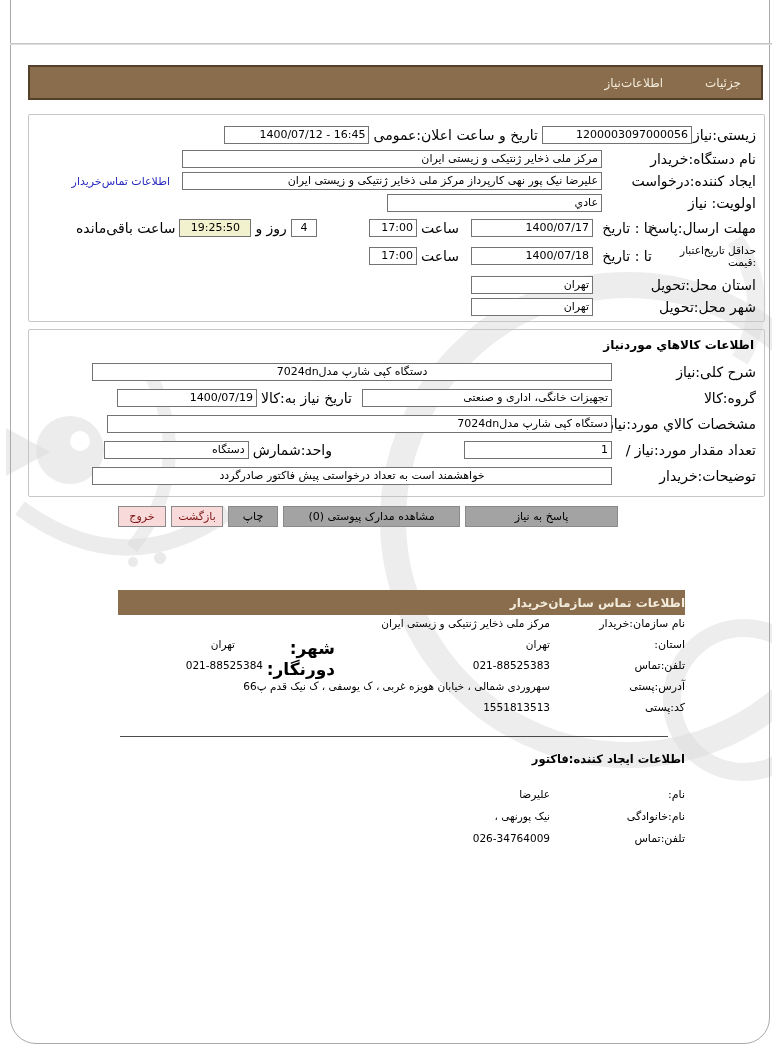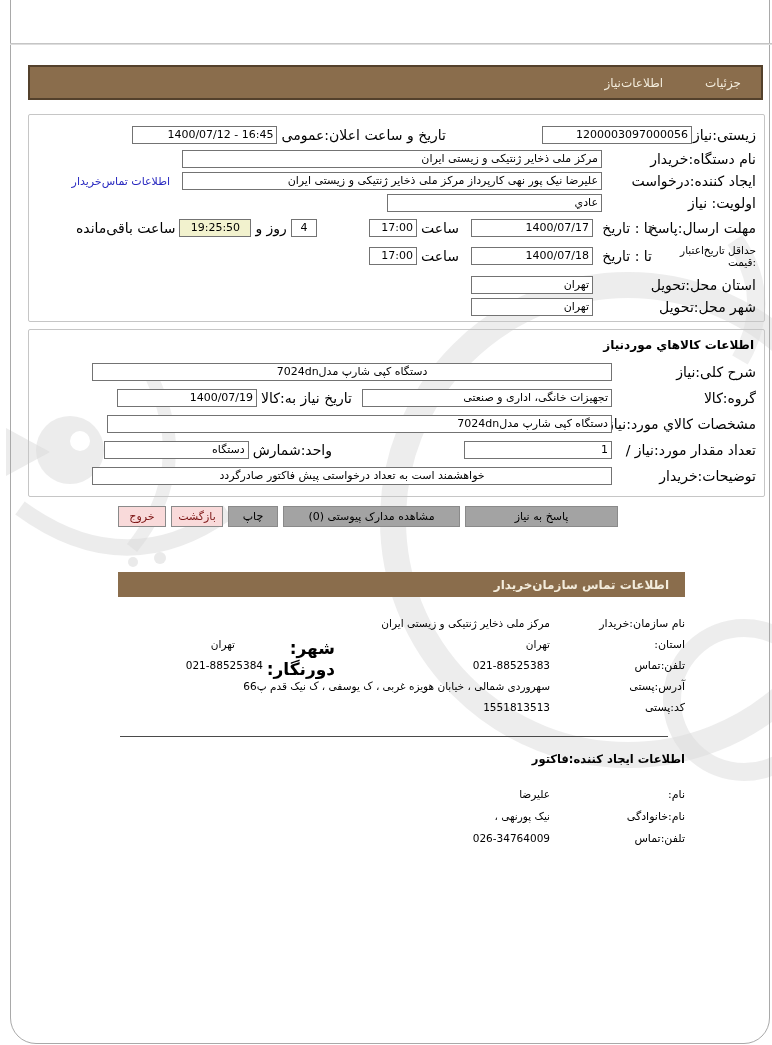--- a/index.html
+++ b/index.html
@@ -13,23 +13,23 @@
     border:1px solid #a9a9a9;border-radius:26px;z-index:0;background:transparent}
   .top-rule{position:absolute;left:10px;top:43px;width:762px;height:2px;
     background:linear-gradient(#b9b9b9,#e9e9e9);z-index:1}
   
   .watermark{position:absolute;left:0;top:0;z-index:0;pointer-events:none}
   
   .main-header{position:absolute;left:28px;top:65px;width:735px;height:35px;
     background:#8a6d4c;border:2px solid #54412c;box-sizing:border-box;
     display:flex;align-items:center;gap:42px;padding-right:20px;z-index:2}
   .tab{color:#f3ecdc;font-size:12px;white-space:nowrap;cursor:pointer}
-  .sub-header{position:absolute;left:118px;top:572px;width:567px;height:25px;
+  .sub-header{position:absolute;left:118px;top:590px;width:567px;height:25px;
     background:#8a6d4c;color:#f3ecdc;font-size:12px;font-weight:bold;
-    display:flex;align-items:center;padding-right:16px;box-sizing:border-box;z-index:2}
+    display:flex;align-items:center;padding-right:0;box-sizing:border-box;z-index:2}
   
   .panel{position:absolute;border:1px solid #c6c6c6;border-radius:2px;z-index:1;background:transparent}
   #panel-need{left:28px;top:114px;width:735px;height:206px}
   #panel-goods{left:28px;top:329px;width:735px;height:166px}
   .panel-title{position:absolute;right:10px;top:8px;font-size:12px;font-weight:bold;white-space:nowrap}
   
   .frow{position:absolute;right:8px;display:flex;align-items:center;gap:4px;height:20px}
   .lbl{font-size:14px;white-space:nowrap}
   .lbl2{display:flex;flex-direction:column;font-size:10.5px;line-height:12px;white-space:nowrap}
   .inp{height:18px;box-sizing:border-box;border:1px solid #737373;background:#fff;
@@ -79,21 +79,21 @@
 
 <div class="main-header">
   <span class="tab">جزئیات</span>
   <span class="tab">اطلاعات‌نیاز</span>
 </div>
 
 <div class="panel" id="panel-need">
 
   <div class="frow" style="top:10px">
     <span class="lbl" style="width:60px">زیستی:نیاز</span>
-    <div class="inp" style="width:150px;margin-left:92px">1200003097000056</div>
+    <div class="inp" style="width:150px;">1200003097000056</div>
     <span class="lbl">تاریخ و ساعت اعلان:عمومی</span>
     <div class="inp ltr" style="width:145px">1400/07/12 - 16:45</div>
   </div>
 
   <div class="frow" style="top:34px">
     <span class="lbl" style="width:150px">نام دستگاه:خریدار</span>
     <div class="inp" style="width:420px">مرکز ملی ذخایر ژنتیکی و زیستی ایران</div>
   </div>
 
   <div class="frow" style="top:56px">

